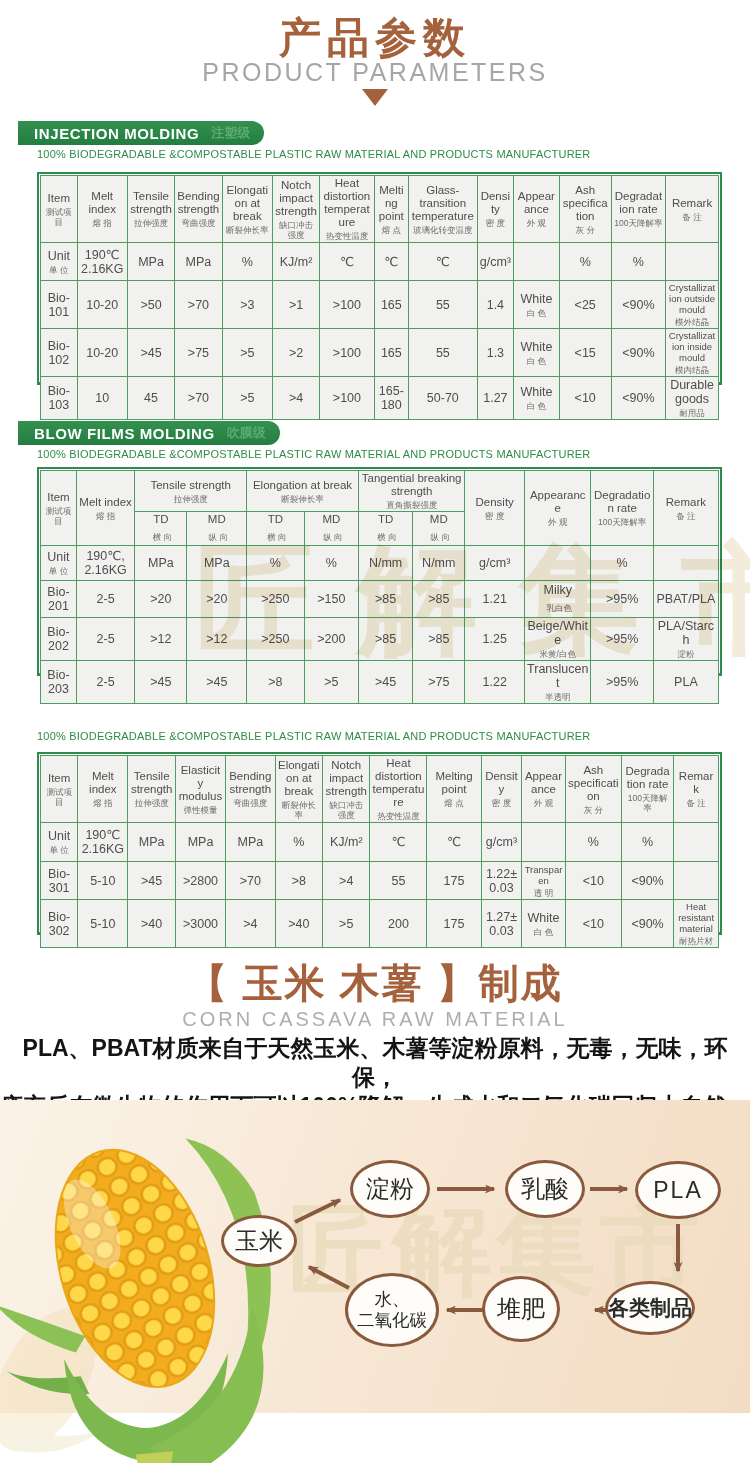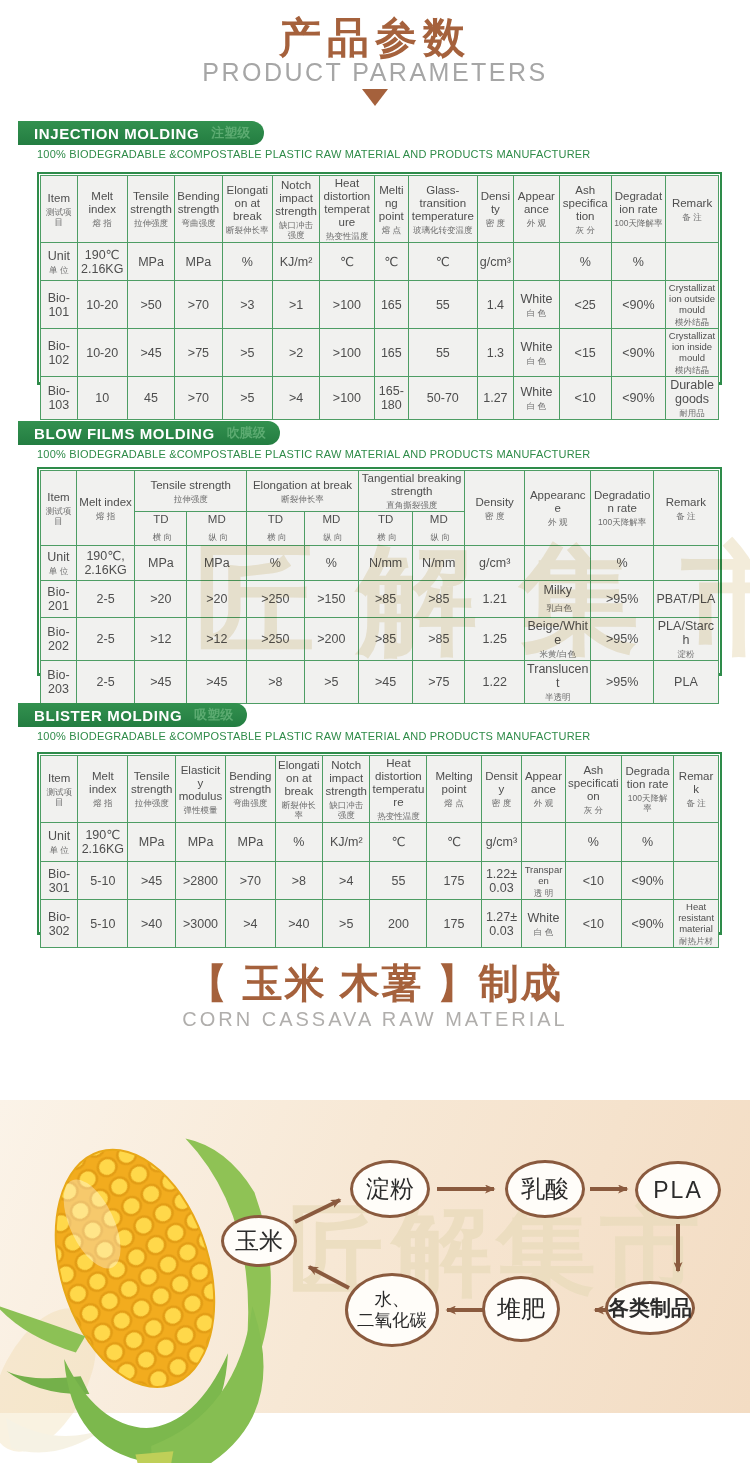--- a/index.html
+++ b/index.html
@@ -564,24 +564,20 @@
             </td>
             <td>
               <span class="ct">PLA</span>
             </td>
           </tr>
         </tbody>
       </table>
   </div>
   <div class="wm wm-table">匠解集市</div>
 
-  <div class="gbar" style="top:703px;">
-    <span class="gbar-en">BLISTER MOLDING</span>
-    <span class="gbar-zh">吸塑级</span>
-  </div>
   <div class="slogan" style="top:730px;">100% BIODEGRADABLE &amp;COMPOSTABLE PLASTIC RAW MATERIAL AND PRODUCTS MANUFACTURER</div>
   <div class="tframe" style="top:752px;height:183px;">
     <table class="ptable t3">
         <colgroup>
           <col style="width: 5.5%;">
           <col style="width: 7.4%;">
           <col style="width: 7%;">
           <col style="width: 7.4%;">
           <col style="width: 7.3%;">
           <col style="width: 7%;">
@@ -790,20 +786,24 @@
               <span class="ct small">Heat resistant material</span>
               <span class="cs">耐热片材</span>
             </td>
           </tr>
         </tbody>
       </table>
   </div>
 
   <h2 class="made-title">【 玉米 木薯 】制成</h2>
   <div class="made-sub">CORN CASSAVA RAW MATERIAL</div>
+  <div class="desc">
+    <div>PLA、PBAT材质来自于天然玉米、木薯等淀粉原料，无毒，无味，环保，</div>
+    <div>废弃后在微生物的作用下可以100%降解，生成水和二氧化碳回归大自然。</div>
+  </div>
 
   <div class="flow-area">
     <div class="wm wm-flow">匠解集市</div>
 
     <svg class="corn-svg" width="310" height="345" viewBox="0 0 310 345">
       <defs>
         <linearGradient id="cobGrad" x1="0" y1="0" x2="1" y2="1">
           <stop offset="0" stop-color="#ffd43c"></stop>
             <stop offset="1" stop-color="#eda categorie"></stop>
           <stop offset="1" stop-color="#eda419"></stop>

